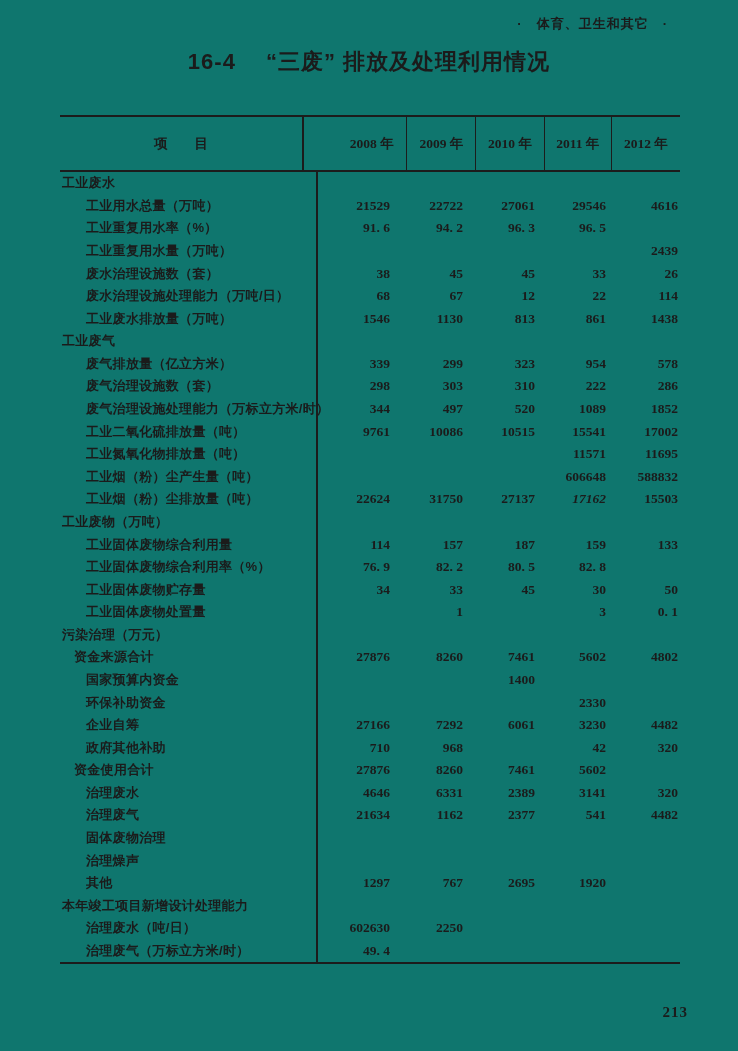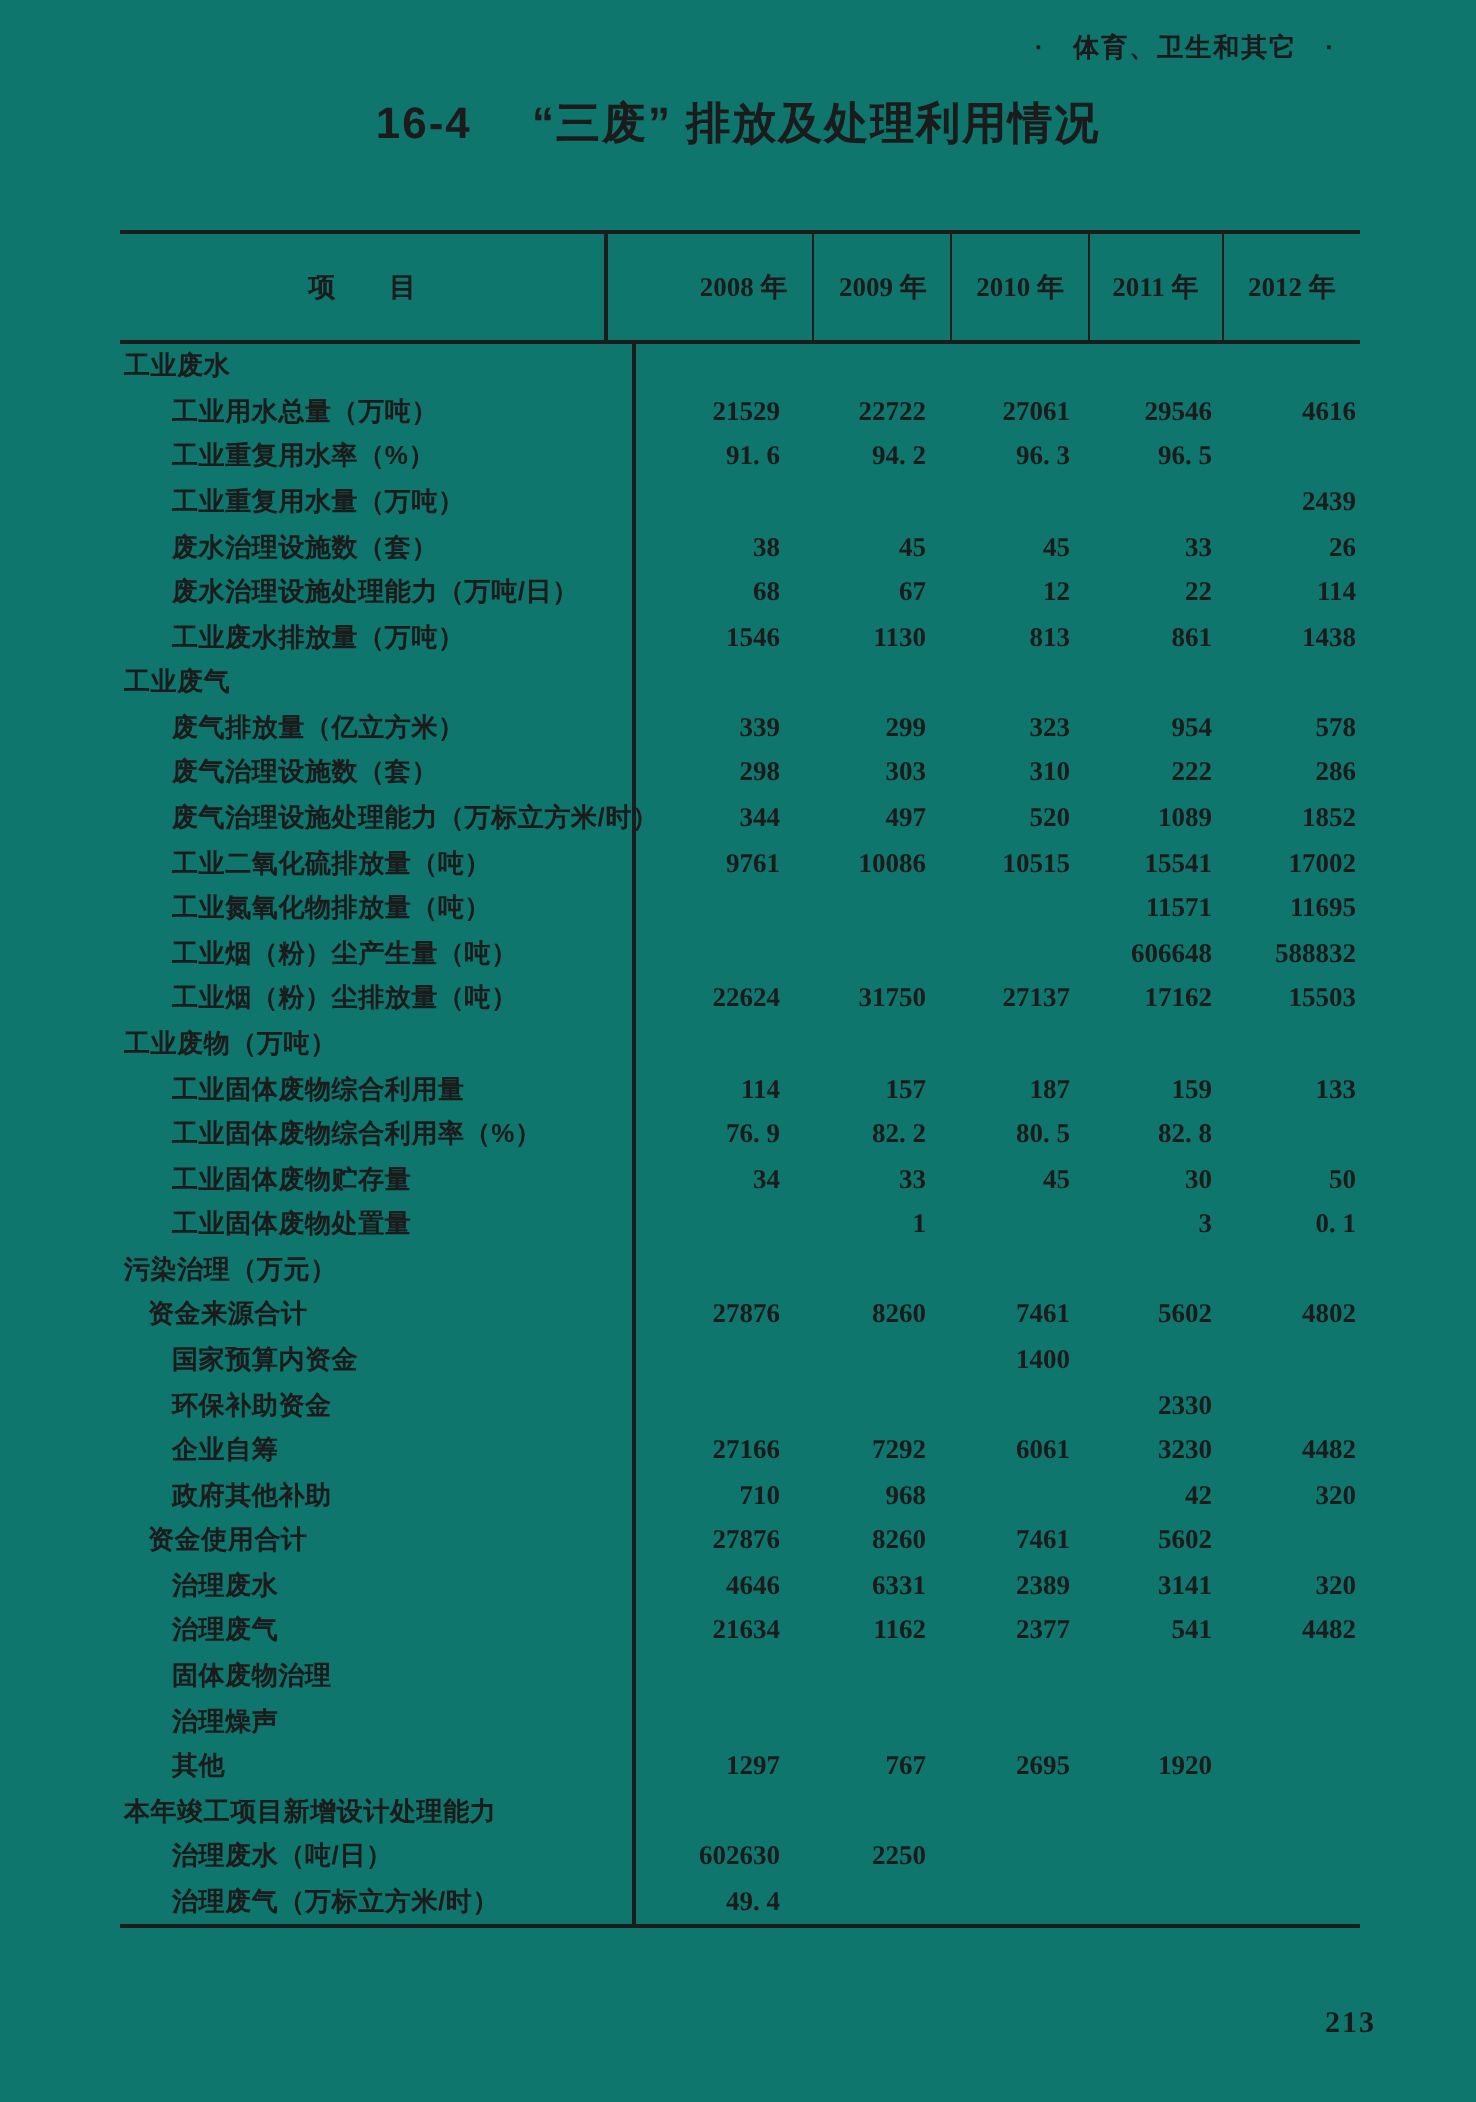--- a/index.html
+++ b/index.html
@@ -192,21 +192,21 @@
           <div class="cell" style="width: 73px;"></div>
           <div class="cell" style="width: 72px;"></div>
           <div class="cell" style="width: 71px;">606648</div>
           <div class="cell" style="width: 72px;">588832</div>
         </div>
         <div class="row">
           <div class="label" style="padding-left: 26px;">工业烟（粉）尘排放量（吨）</div>
           <div class="cell" style="width: 74px;">22624</div>
           <div class="cell" style="width: 73px;">31750</div>
           <div class="cell" style="width: 72px;">27137</div>
-          <div class="cell" style="width: 71px;">17162</div>
+          <div class="cell" style="width: 71px; font-style: italic;">17162</div>
           <div class="cell" style="width: 72px;">15503</div>
         </div>
         <div class="row">
           <div class="label" style="padding-left: 2px;">工业废物（万吨）</div>
           <div class="cell" style="width: 74px;"></div>
           <div class="cell" style="width: 73px;"></div>
           <div class="cell" style="width: 72px;"></div>
           <div class="cell" style="width: 71px;"></div>
           <div class="cell" style="width: 72px;"></div>
         </div>

